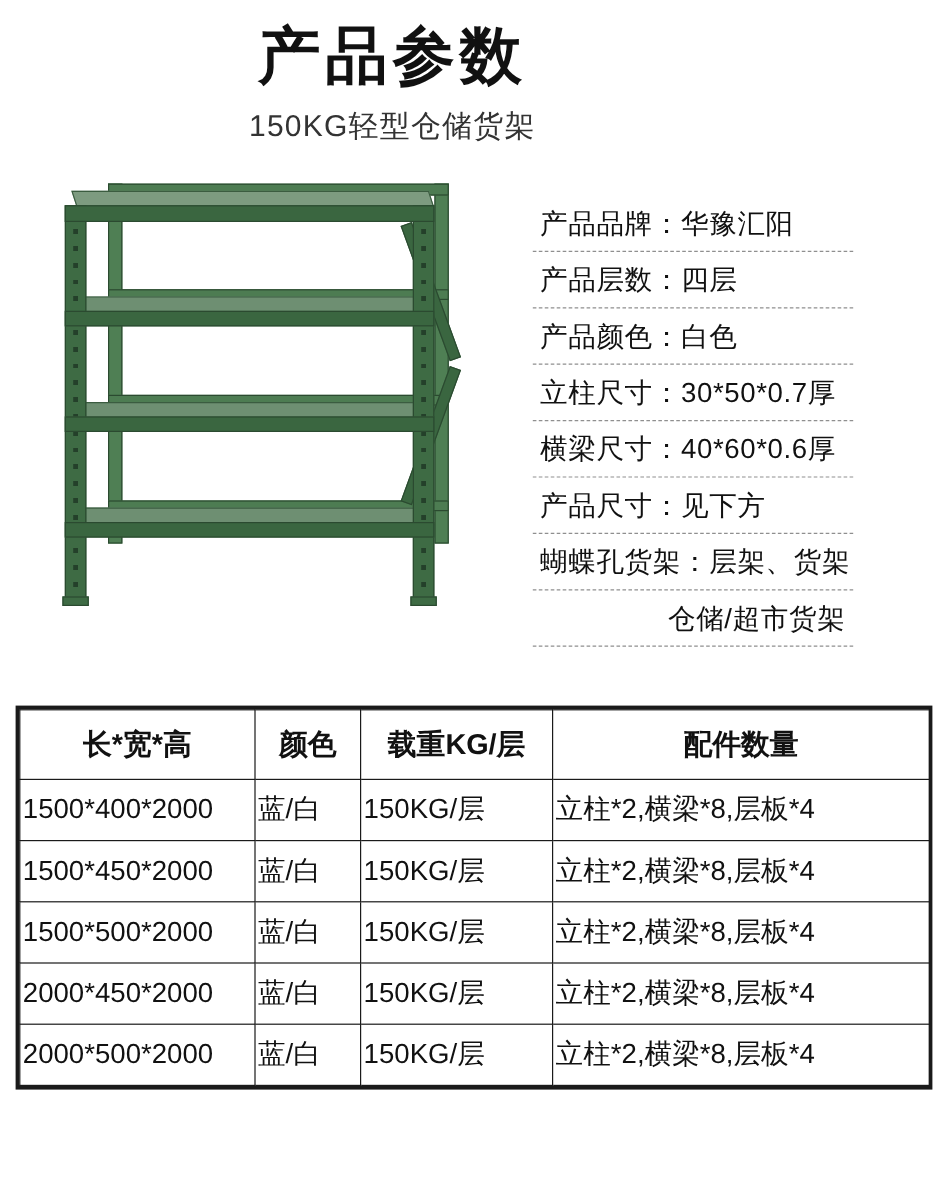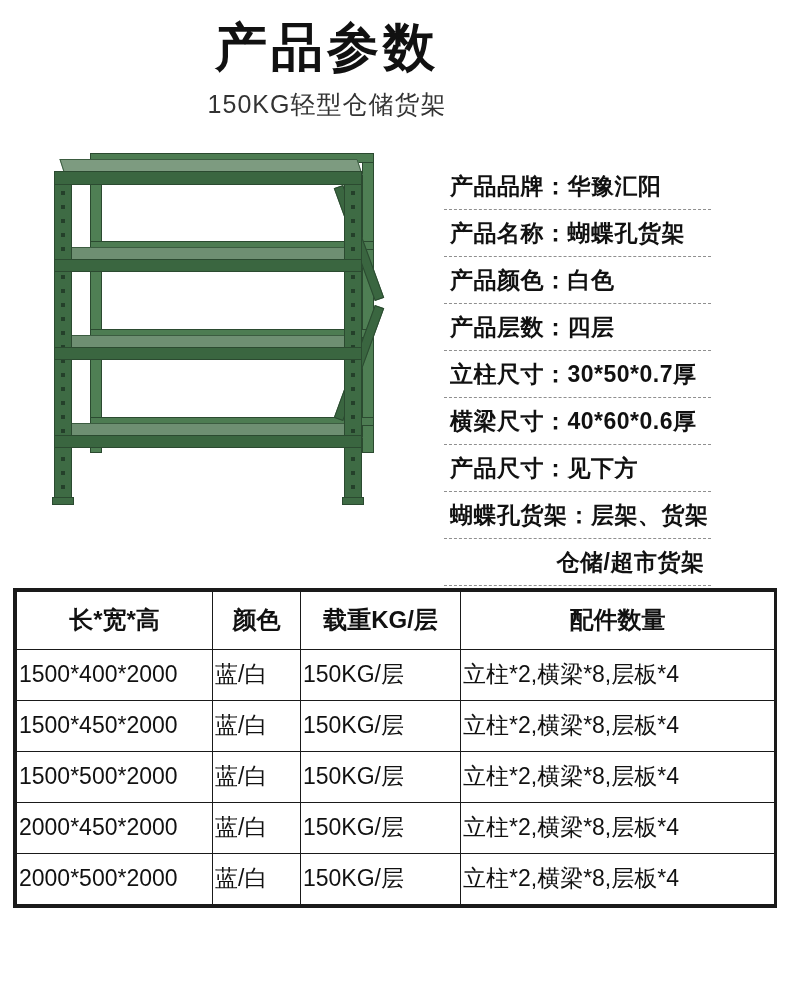--- a/index.html
+++ b/index.html
@@ -38,21 +38,20 @@
     letter-spacing: 1px;
   }
 
   
   .mid {
     display: flex;
     flex-direction: row;
     align-items: flex-start;
     padding: 14px 14px 0 14px;
     height: 430px;
-    font-weight: bold;
   }
 
   .product-image {
     width: 420px;
     height: 410px;
     position: relative;
     flex: none;
   }
 
   .spec-list {
@@ -195,27 +194,24 @@
         <div class="post" style="left:20px; top:344px; width:22px; height:8px;"></div>
         <div class="post" style="left:310px; top:344px; width:22px; height:8px;"></div>
       </div>
     </div>
 
     <div class="spec-list">
       <div class="spec-row">
         <span class="label">产品品牌：</span><span class="value">华豫汇阳</span>
       </div>
       <div class="spec-row">
-        <span class="label">产品名称：</span><span class="value">蝴蝶孔货架</span>
+        <span class="label">产品层数：</span><span class="value">四层</span>
       </div>
       <div class="spec-row">
         <span class="label">产品颜色：</span><span class="value">白色</span>
-      </div>
-      <div class="spec-row">
-        <span class="label">产品层数：</span><span class="value">四层</span>
       </div>
       <div class="spec-row">
         <span class="label">立柱尺寸：</span><span class="value">30*50*0.7厚</span>
       </div>
       <div class="spec-row">
         <span class="label">横梁尺寸：</span><span class="value">40*60*0.6厚</span>
       </div>
       <div class="spec-row">
         <span class="label">产品尺寸：</span><span class="value">见下方</span>
       </div>

